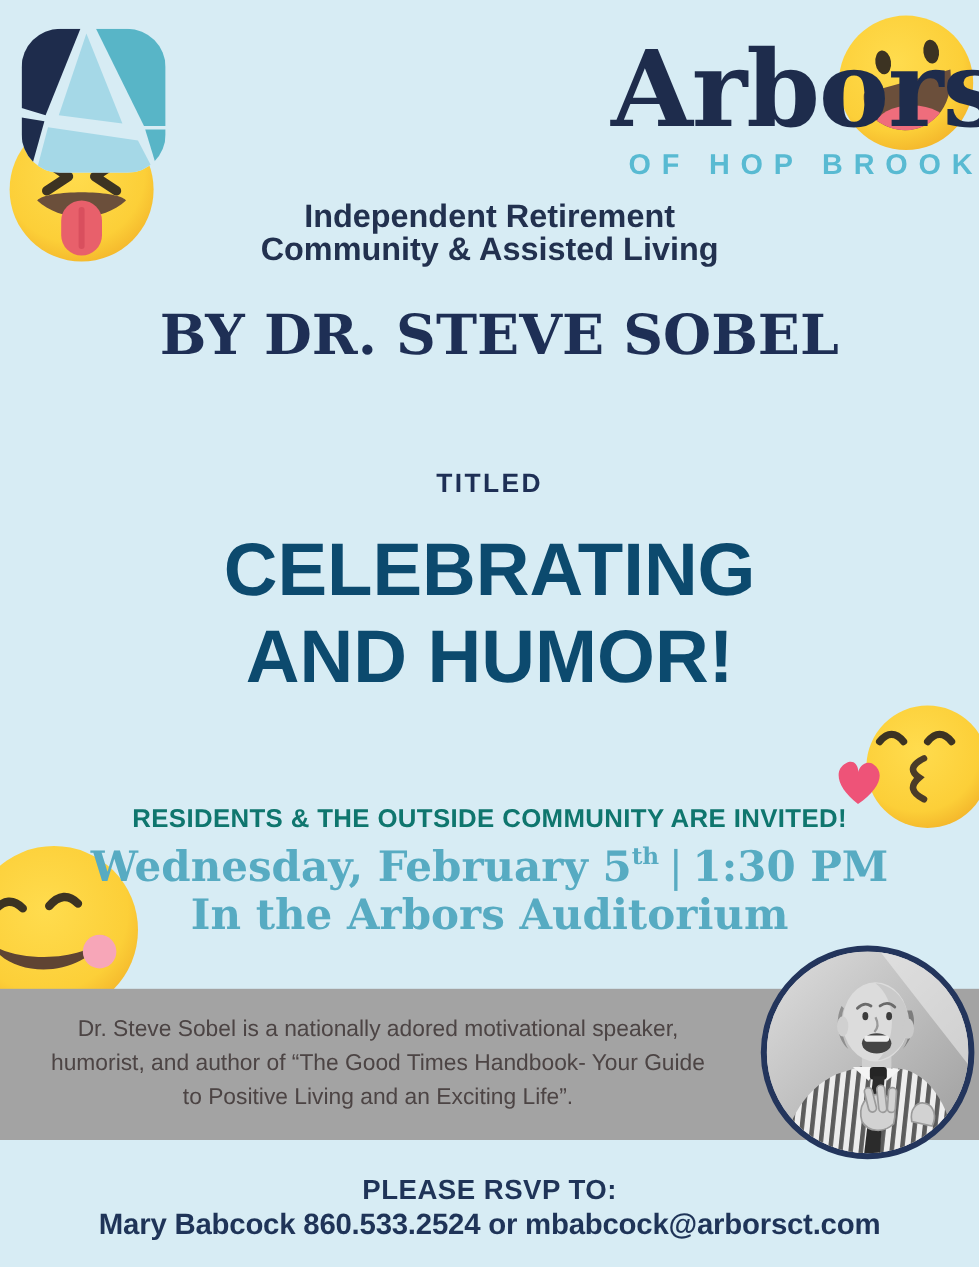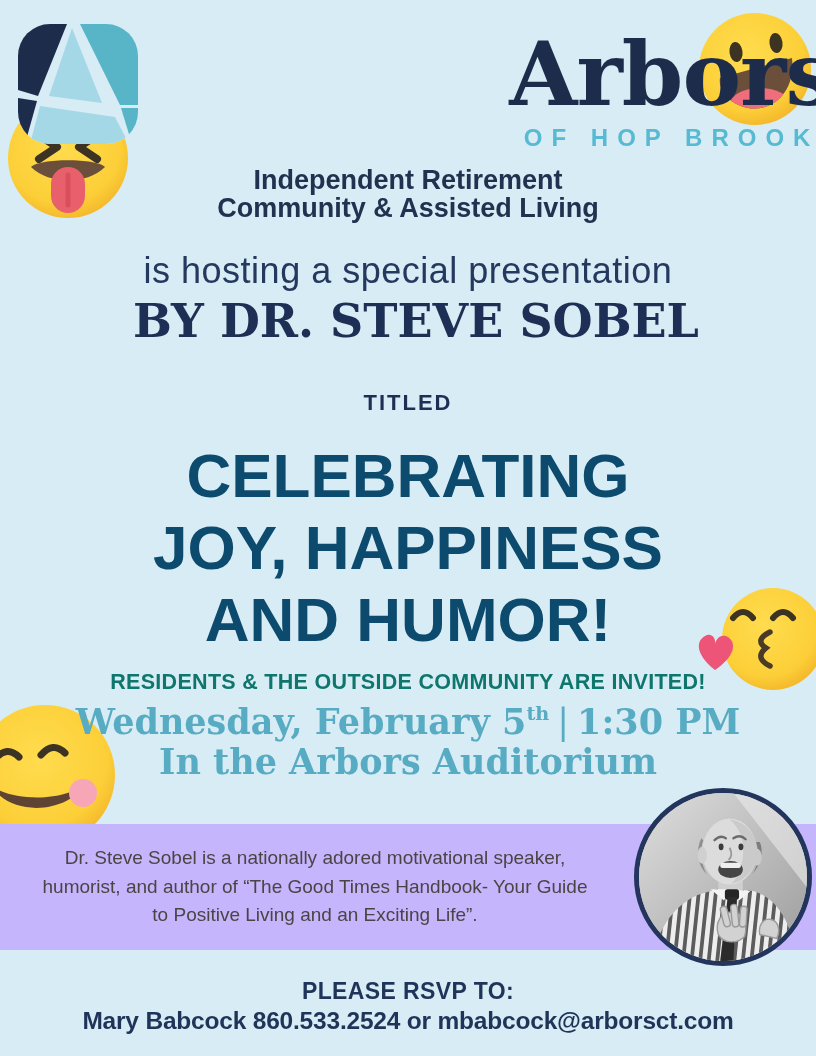--- a/index.html
+++ b/index.html
@@ -43,21 +43,21 @@
   .invited{top:670px;font-size:21.5px;font-weight:bold;color:#0f766e;letter-spacing:0.3px;z-index:2;}
 
   .datetime{
     top:694px;font-family:"DejaVu Serif",serif;font-weight:bold;font-size:35px;
     line-height:40px;color:#57abc2;z-index:2;
   }
   .datetime sup{font-size:55%;vertical-align:14px;}
   .pipe{font-weight:normal;padding:0 8px;color:#57abc2;}
 
   
-  .band{top:824px;left:0;width:816px;height:126px;background:#c4b5fd;z-index:2;}
+  .band{top:824px;left:0;width:816px;height:126px;background:#a3a3a3;z-index:2;}
   .bio{
     position:absolute;top:20px;left:10px;width:610px;text-align:center;
     font-size:19px;line-height:28.5px;color:#4c4444;font-weight:500;
   }
   .photo{
     top:788px;left:634px;width:178px;height:178px;border-radius:50%;
     border:5px solid #23355c;overflow:hidden;background:#c9c9c9;z-index:3;box-sizing:border-box;
   }
   .photo svg{display:block;width:100%;height:100%;}
 
@@ -170,29 +170,27 @@
       <span class="subbrand">OF HOP BROOK</span>
     </span>
   </div>
 
   <div class="abs center tagline">
     <div>Independent Retirement</div>
     <div>Community &amp; Assisted Living</div>
   </div>
 
   <div class="abs center intro">
-    <div class="intro-line1">is hosting a special presentation</div>
     <div class="intro-line2">BY DR. STEVE SOBEL</div>
   </div>
 
   <div class="abs center titled">TITLED</div>
 
   <div class="abs center headline">
     <div>CELEBRATING</div>
-    <div>JOY, HAPPINESS</div>
     <div>AND HUMOR!</div>
   </div>
 
   <div class="abs center invited">RESIDENTS &amp; THE OUTSIDE COMMUNITY ARE INVITED!</div>
 
   <div class="abs center datetime">
     <div><span>Wednesday, February 5</span><sup>th</sup><span class="pipe">|</span><span>1:30 PM</span></div>
     <div>In the Arbors Auditorium</div>
   </div>
 

